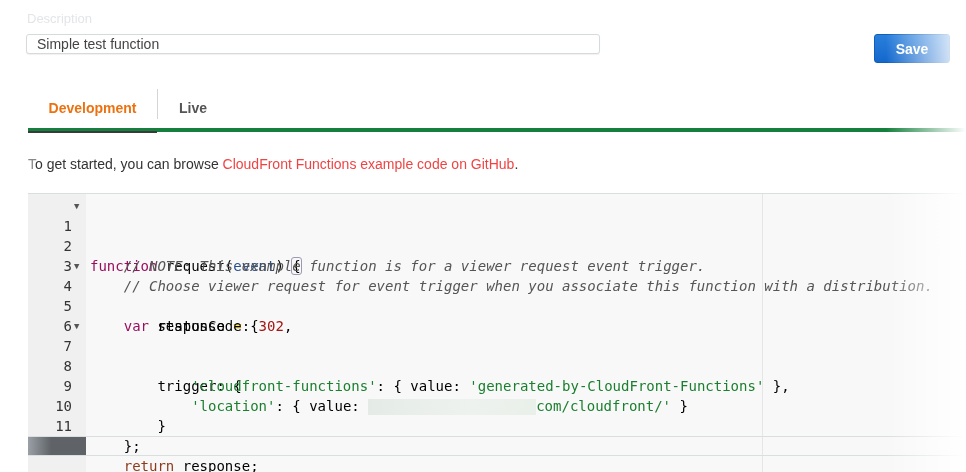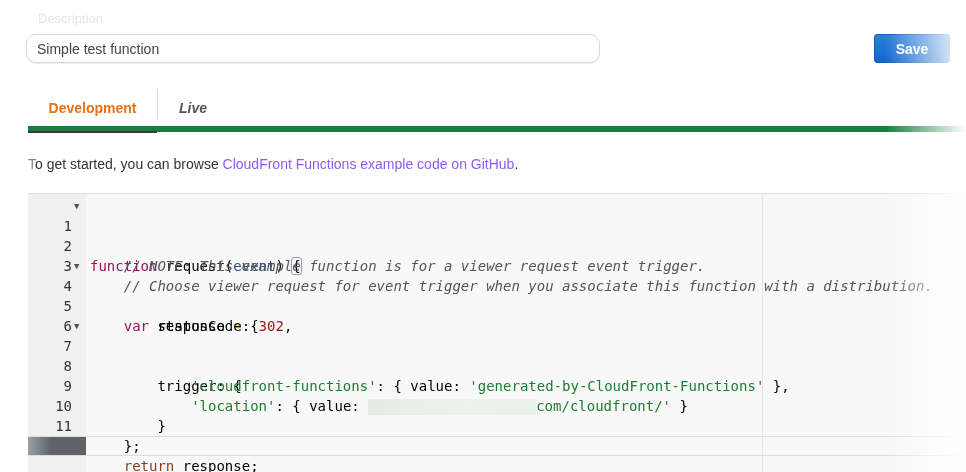--- a/index.html
+++ b/index.html
@@ -1,62 +1,62 @@
 <!DOCTYPE html>
 <html><head>
   <meta charset="utf-8">
   <style>
     * { box-sizing: border-box; margin: 0; padding: 0; }
     html, body { width: 966px; height: 472px; overflow: hidden; background: #ffffff; }
     body { font-family: "Liberation Sans", sans-serif; color: #16191f; position: relative; }
 
     .desc-label {
-      position: absolute; left: 38px; top: 11px;
+      position: absolute; left: 27px; top: 11px;
       font-size: 13px; color: #e3e5e8;
     }
     .desc-input {
-      position: absolute; left: 26px; top: 34px; width: 574px; height: 29px;
-      border: 1px solid #d5dbdb; border-radius: 10px; background: #fff;
+      position: absolute; left: 26px; top: 34px; width: 574px; height: 20px;
+      border: 1px solid #d5dbdb; border-radius: 3px; background: #fff;
       font-family: "Liberation Sans", sans-serif; font-size: 14px; color: #444;
       padding: 0 10px; outline: none;
       box-shadow: 0 1px 1px rgba(0,0,0,0.06);
     }
     .save-btn {
       position: absolute; left: 874px; top: 34px; width: 76px; height: 29px;
       border: 1px solid #0f5fb8; border-radius: 3px;
       background: linear-gradient(#2a7fdc, #1468cc);
       color: #fff; font-weight: bold; font-size: 14px;
       font-family: "Liberation Sans", sans-serif;
       display: flex; align-items: center; justify-content: center;
       cursor: pointer;
     }
 
     .tabs {
       position: absolute; left: 28px; top: 84px; width: 938px; height: 48px;
-      border-bottom: 6px solid #15803d;
+      border-bottom: 4px solid #15803d;
       display: flex;
     }
     .tab {
       height: 48px; display: flex; align-items: center;
       font-size: 14px; font-weight: bold; cursor: pointer; position: relative;
     }
     .tab.active { width: 129px; justify-content: center; color: #ec7211; }
     .tab.active::after {
       content: ""; position: absolute; left: 0; right: 0; bottom: -1px; height: 2px;
       background: #3a3a3a;
     }
     .tab-sep { width: 1px; height: 30px; background: #d5d5d5; margin-top: 5px; }
-    .tab.inactive { padding-left: 21px; color: #555; font-style: italic; }
+    .tab.inactive { padding-left: 21px; color: #555; }
 
     .intro {
       position: absolute; left: 28px; top: 156px;
       font-size: 14px; color: #333;
     }
     .intro .first { color: #888; }
-    .intro a { color: #8b5cf6; text-decoration: none; }
+    .intro a { color: #ef4444; text-decoration: none; }
 
     .editor {
       position: absolute; left: 28px; top: 193px; width: 938px; height: 279px;
       background: #f8f8f8; border-top: 1px solid #d9dede;
       font-family: "DejaVu Sans Mono", monospace; font-size: 14px;
       overflow: hidden;
     }
     .gutter {
       position: absolute; left: 0; top: 0; width: 58px; height: 100%;
       background: #f0f0f0;

